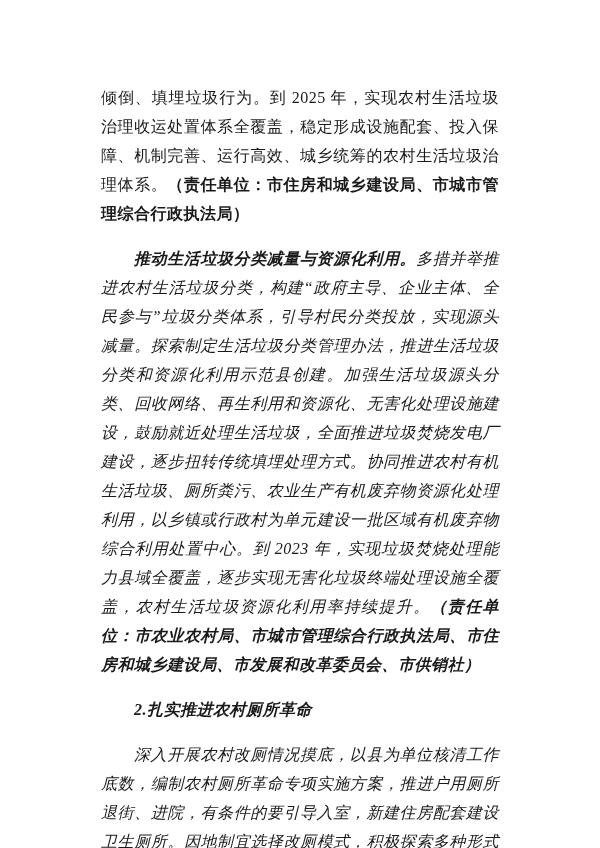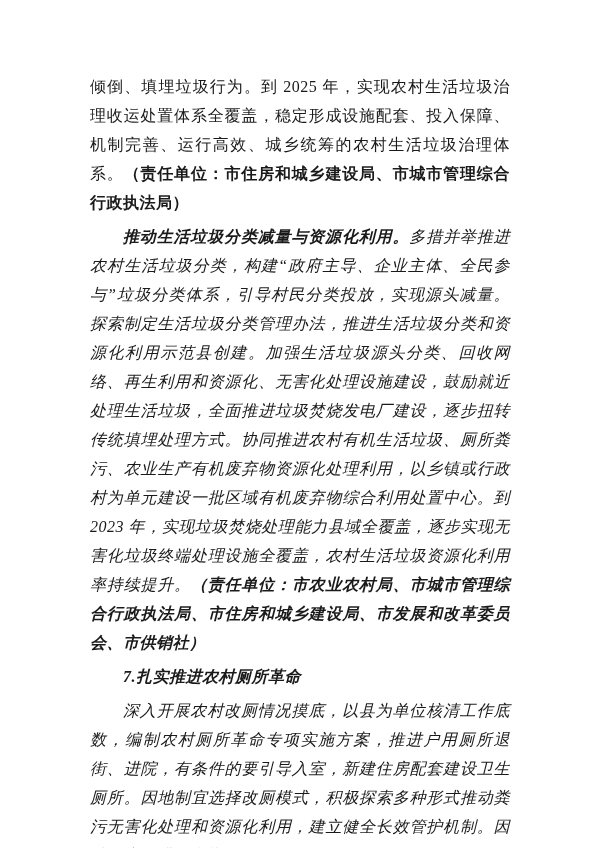--- a/index.html
+++ b/index.html
@@ -15,21 +15,21 @@
     overflow: hidden;
   }
   .page {
     box-sizing: border-box;
     width: 600px;
     height: 848px;
     padding: 67px 85px 0 85px;
     background: #ffffff;
   }
   .para {
-    margin: 5px;
+    margin: 16px;
     font-size: 16px;
     line-height: 29px;
     text-align: justify;
     text-justify: inter-ideograph;
     letter-spacing: 0.5px;
     word-break: break-all;
   }
   .indent {
     text-indent: 33px;
     font-style: italic;
@@ -40,17 +40,17 @@
 </style>
 </head>
 <body>
 
 <div class="page">
 
   <p class="para"><span class="run">倾倒、填埋垃圾行为。到 2025 年，实现农村生活垃圾治理收运处置体系全覆盖，稳定形成设施配套、投入保障、机制完善、运行高效、城乡统筹的农村生活垃圾治理体系。</span><span class="run bold">（责任单位：市住房和城乡建设局、市城市管理综合行政执法局）</span></p>
 
   <p class="para indent"><span class="run bold">推动生活垃圾分类减量与资源化利用。</span><span class="run">多措并举推进农村生活垃圾分类，构建“政府主导、企业主体、全民参与”垃圾分类体系，引导村民分类投放，实现源头减量。探索制定生活垃圾分类管理办法，推进生活垃圾分类和资源化利用示范县创建。加强生活垃圾源头分类、回收网络、再生利用和资源化、无害化处理设施建设，鼓励就近处理生活垃圾，全面推进垃圾焚烧发电厂建设，逐步扭转传统填埋处理方式。协同推进农村有机生活垃圾、厕所粪污、农业生产有机废弃物资源化处理利用，以乡镇或行政村为单元建设一批区域有机废弃物综合利用处置中心。到 2023 年，实现垃圾焚烧处理能力县域全覆盖，逐步实现无害化垃圾终端处理设施全覆盖，农村生活垃圾资源化利用率持续提升。</span><span class="run bold">（责任单位：市农业农村局、市城市管理综合行政执法局、市住房和城乡建设局、市发展和改革委员会、市供销社）</span></p>
 
-  <p class="para indent bold"><span class="run bold">7.扎实推进农村厕所革命</span></p>
+  <p class="para indent bold"><span class="run bold">2.扎实推进农村厕所革命</span></p>
 
   <p class="para indent"><span class="run">深入开展农村改厕情况摸底，以县为单位核清工作底数，编制农村厕所革命专项实施方案，推进户用厕所退街、进院，有条件的要引导入室，新建住房配套建设卫生厕所。因地制宜选择改厕模式，积极探索多种形式推动粪污无害化处理和资源化利用，建立健全长效管护机制。因地制宜推进厕所粪污分散</span></p>
 
 </div>
 
 </body></html>

